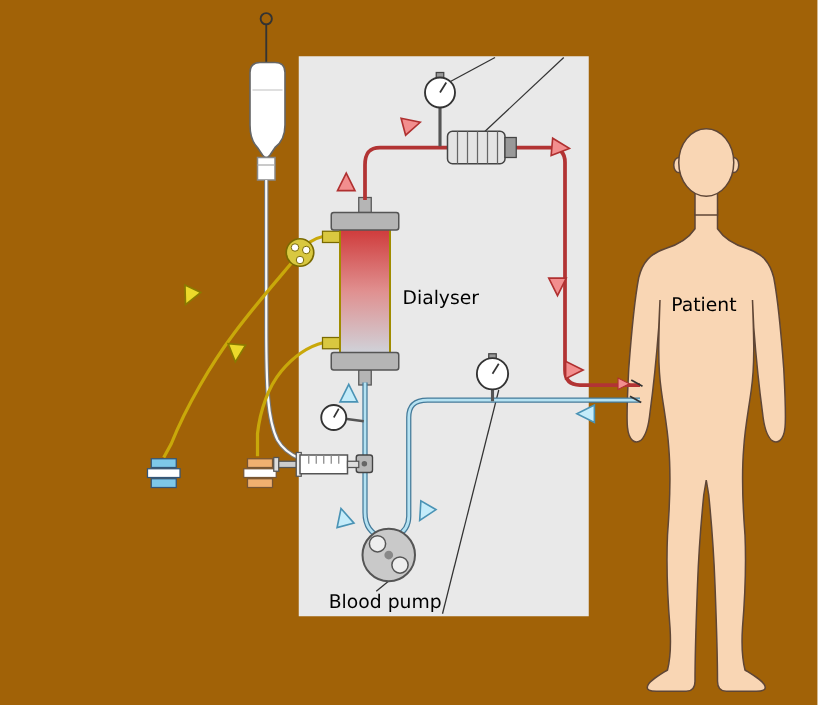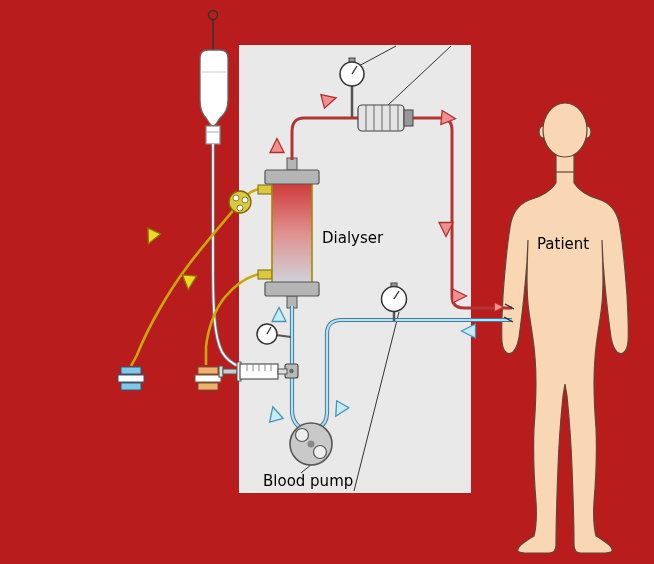--- a/index.html
+++ b/index.html
@@ -1,19 +1,19 @@
 <!DOCTYPE html>
 <html><head>
 <meta charset="utf-8">
 <style>
   html,body{margin:0;padding:0;background:#fff;}
   .stage{
     position:relative;
     width:654px;height:564px;
-    background:#b91c1c;
+    background:#a16207;
     overflow:hidden;
     font-family:"DejaVu Sans", sans-serif;
   }
   svg{position:absolute;top:0;left:0;}
   .arrow-red{fill:#f28e8e;stroke:#b03030;stroke-width:1.3;}
   .arrow-cyan{fill:#c4ecfa;stroke:#4a93b5;stroke-width:1.3;}
   .arrow-yellow{fill:#ecd92a;stroke:#8a7a00;stroke-width:1.3;}
   .leader{stroke:#333;stroke-width:1;fill:none;}
   .label-text{font-size:15px;fill:#000;}
 </style>

